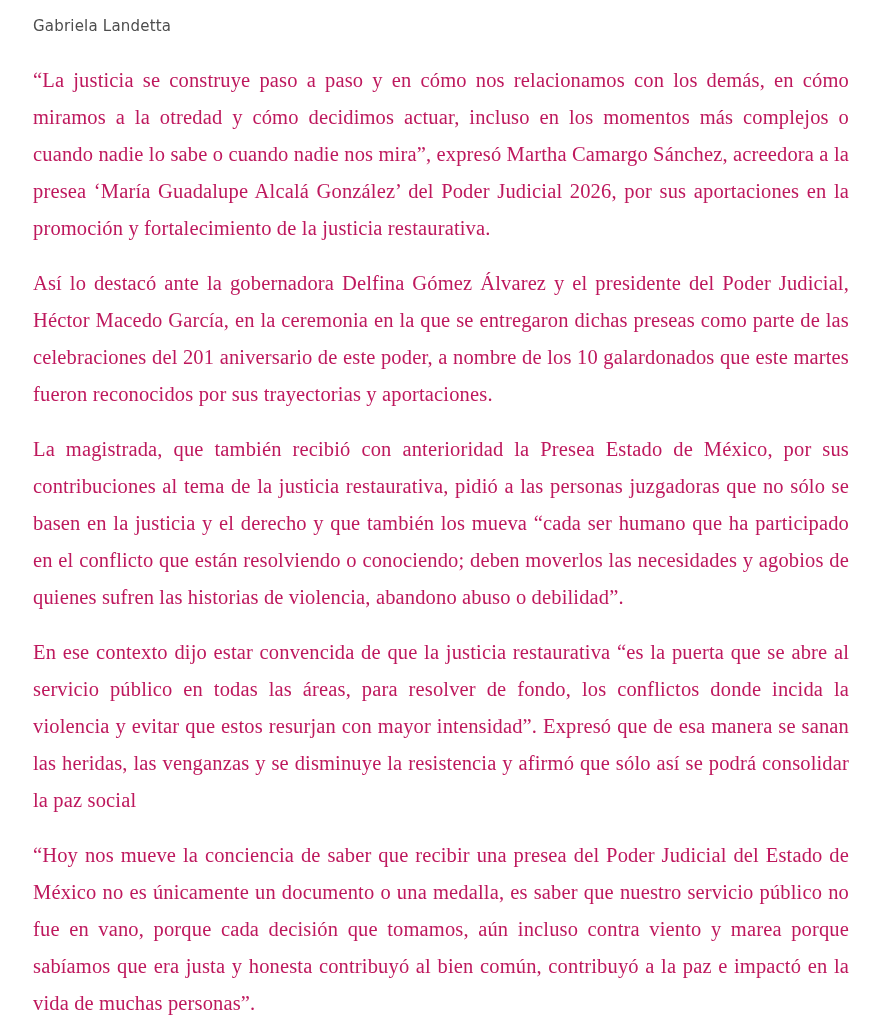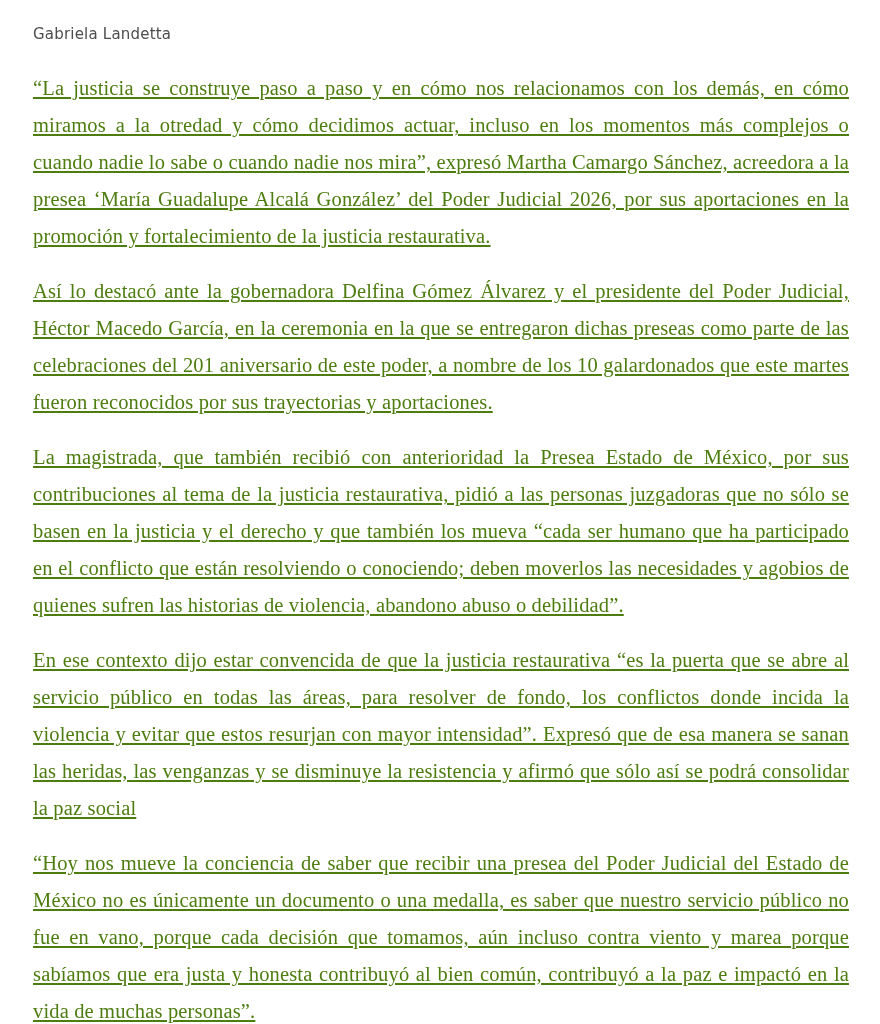--- a/index.html
+++ b/index.html
@@ -10,44 +10,43 @@
   body {
     width: 880px;
     height: 1024px;
     overflow: hidden;
     box-sizing: border-box;
   }
   .page {
     box-sizing: border-box;
     width: 880px;
     height: 1024px;
-    padding: 24px 19px 0 33px;
+    padding: 16px 19px 0 33px;
     background: #ffffff;
   }
   .byline {
     font-family: "DejaVu Sans", "Liberation Sans", sans-serif;
     font-size: 15px;
     line-height: 20px;
     letter-spacing: 0.2px;
     color: #4d4d4d;
     margin: 0 0 0 0;
   }
   .article {
     margin-top: 26px;
   }
   .article p {
     font-family: "Liberation Serif", "DejaVu Serif", serif;
     font-size: 20.5px;
     line-height: 37px;
-    color: #4d7c0f;
+    color: #be185d;
     text-align: justify;
     text-justify: inter-word;
     letter-spacing: 0.15px;
     margin: 0 12px 18px 0;
-    text-decoration: underline;
   }
   .article p:last-child {
     margin-bottom: 0;
   }
 </style>
 </head>
 <body>
 
 <div class="page">
 

